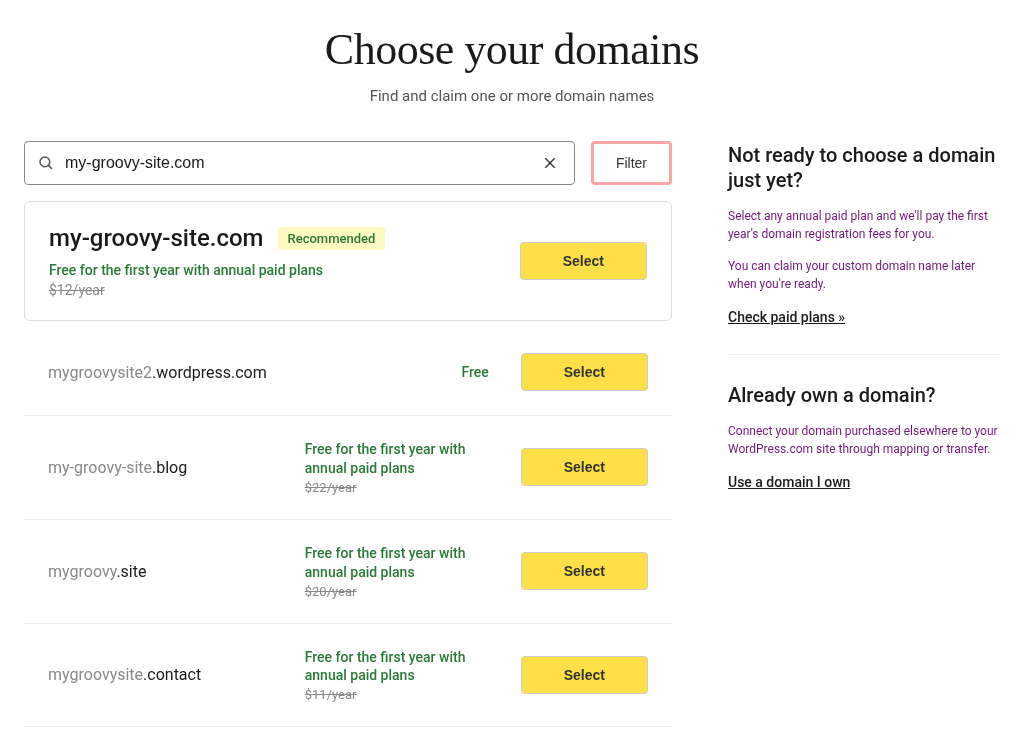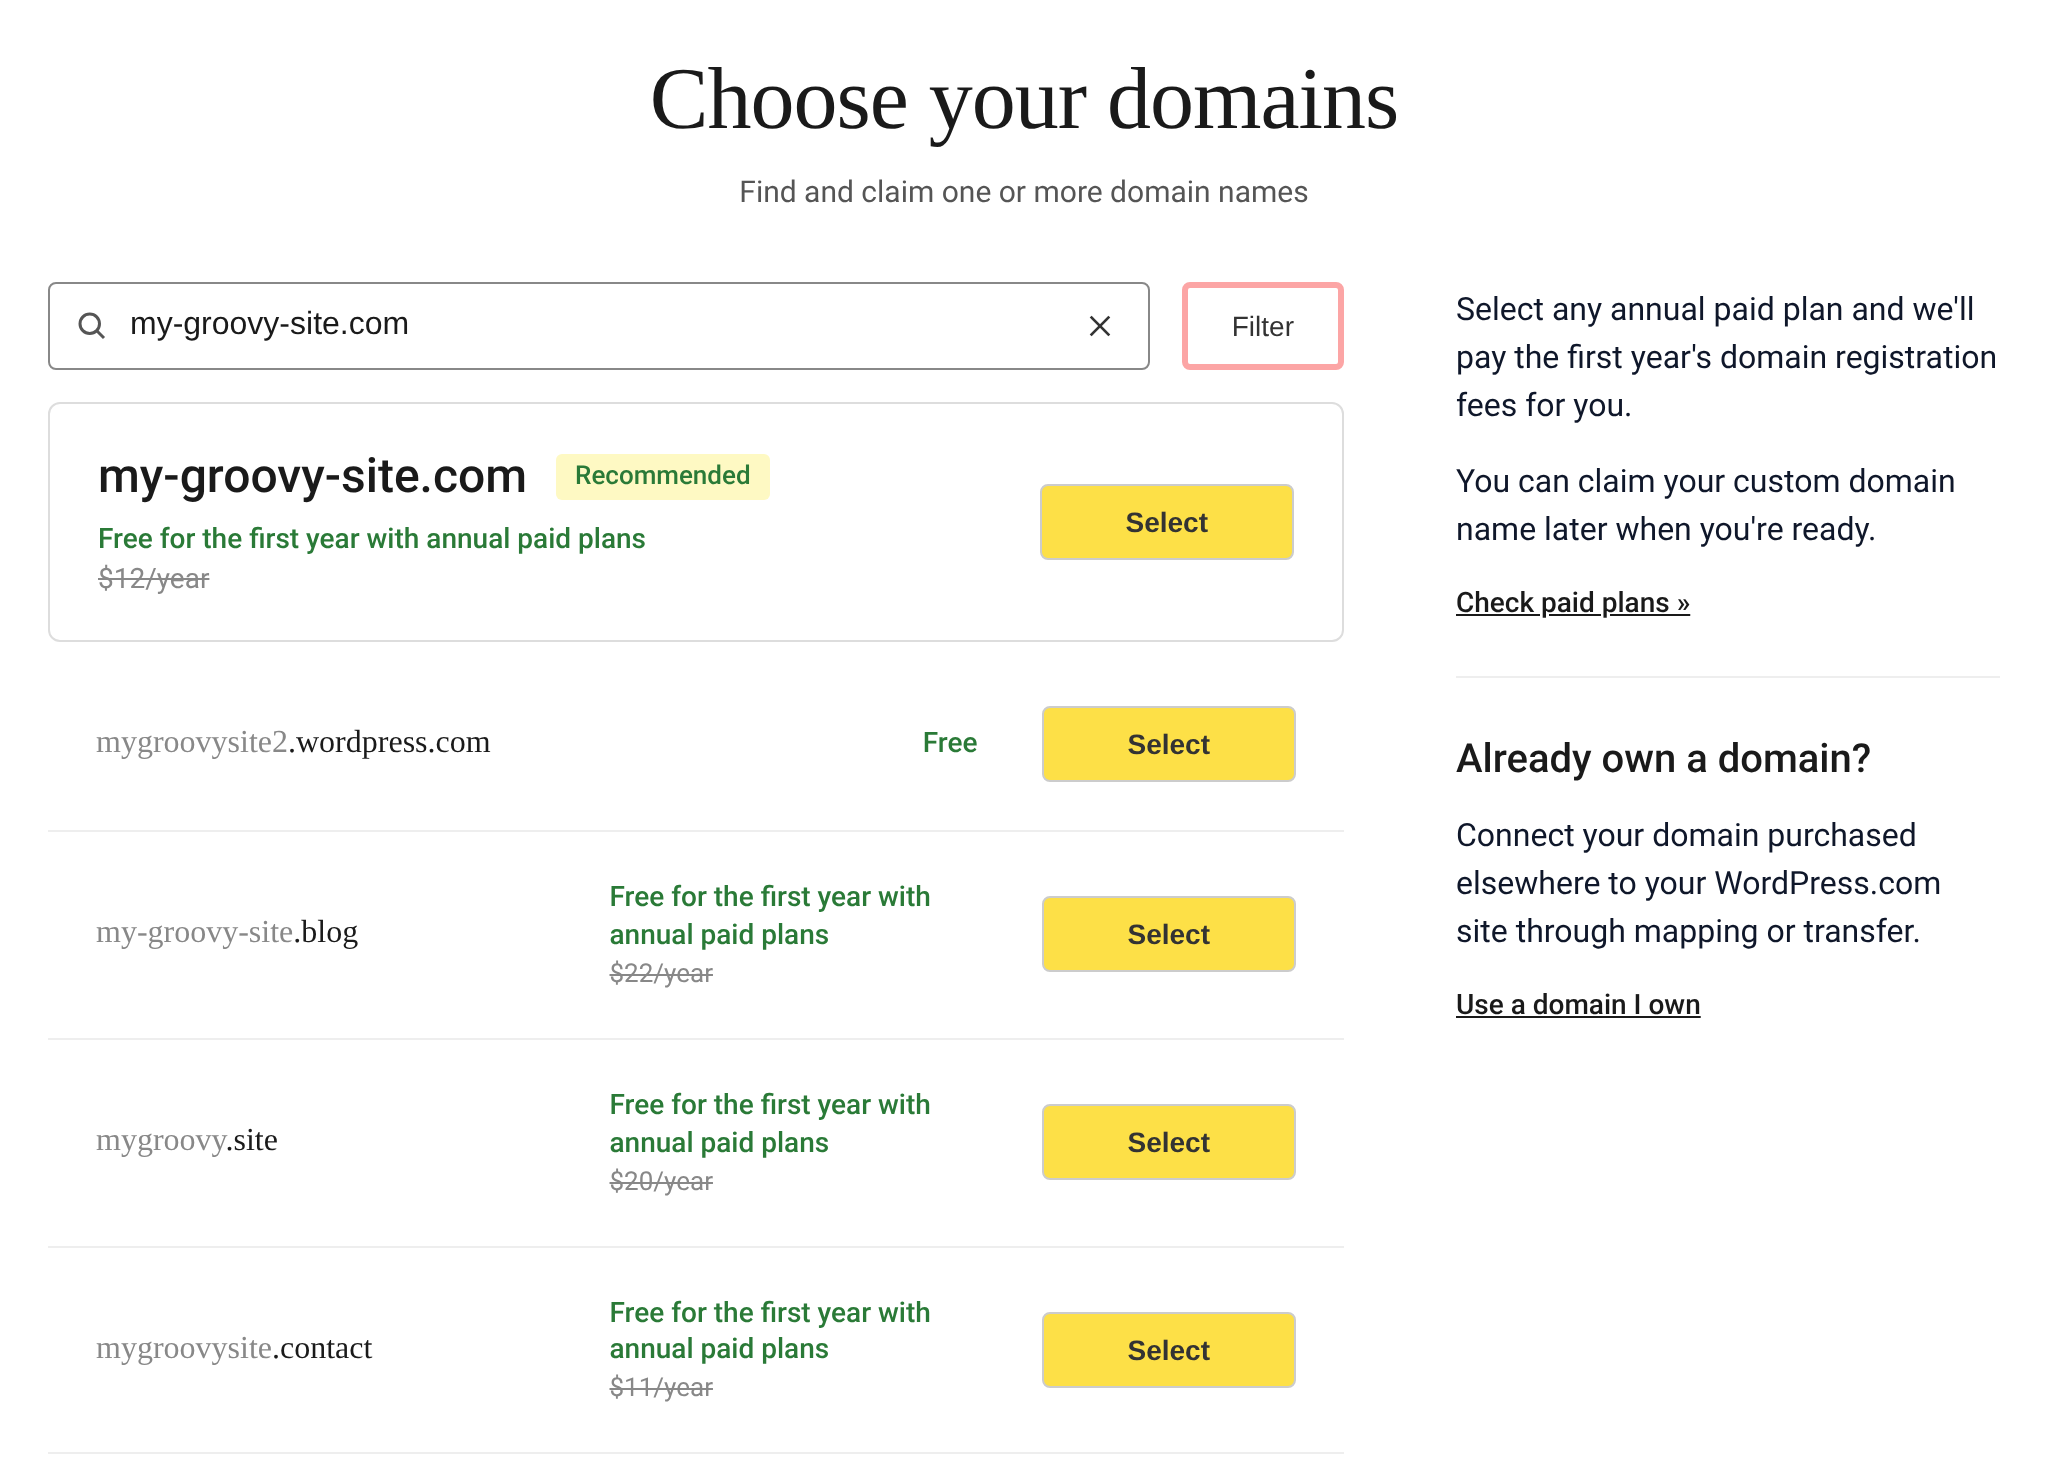--- a/index.html
+++ b/index.html
@@ -23,33 +23,33 @@
 .rec-left { flex: 1; }
 .rec-title-row { display: flex; align-items: center; gap: 14px; margin-bottom: 10px; }
 .rec-domain { font-size: 24px; font-weight: 500; color: #1a1a1a; }
 .rec-badge { background: #fef9c3; color: #2a7a37; font-size: 13px; padding: 4px 10px; border-radius: 3px; font-weight: 500; }
 .rec-free-line { font-size: 14px; color: #2a7a37; font-weight: 500; margin-bottom: 4px; }
 .rec-strike { font-size: 14px; color: #888; text-decoration: line-through; }
 .select-btn { border: 1px solid #ccc; background: #fde047; border-radius: 4px; padding: 10px 42px; font-size: 14px; color: #333; cursor: pointer; font-weight: 700; }
 
 .domain-row { display: flex; align-items: center; padding: 24px 24px; border-bottom: 1px solid #eee; gap: 20px; }
 .domain-row:first-of-type { }
-.dr-name { flex: 1; font-size: 16px; color: #888; font-family: Liberation Serif, serif; }
+.dr-name { flex: 1; font-size: 16px; color: #888; }
 .dr-name .tld { color: #1a1a1a; }
 .dr-price-col { margin-right: 6px; max-width: 190px; }
 .dr-free-text { font-size: 14px; color: #2a7a37; font-weight: 500; line-height: 1.35; }
 .dr-strike { font-size: 13px; color: #888; text-decoration: line-through; margin-top: 2px; }
 .dr-simple-free { font-size: 14px; color: #2a7a37; font-weight: 500; margin-right: 6px; }
 
 .show-more-wrap { display: flex; justify-content: center; padding-top: 14px; }
 
 .side-section { margin-bottom: 28px; padding-bottom: 28px; border-bottom: 1px solid #eee; }
 .side-section:last-child { border-bottom: none; }
 .side-heading { font-size: 20px; font-weight: 500; color: #1a1a1a; margin-bottom: 14px; line-height: 1.25; }
-.side-text { font-size: 16px; color: #0f172a; line-height: 1.5; margin-bottom: 14px; }
+.side-text { font-size: 12px; color: #701a75; line-height: 1.5; margin-bottom: 14px; }
 .side-link { font-size: 14px; color: #1a1a1a; text-decoration: underline; font-weight: 500; cursor: pointer; }
 
 svg { display: block; }
 </style>
 </head>
 <body>
 
 <div class="container">
   <div class="header">
     <h1 class="page-title">Choose your domains</h1>
@@ -127,20 +127,21 @@
         </div>
 
       <div class="show-more-wrap">
         
       </div>
 
     </div>
 
     <div class="side-col">
       <div class="side-section">
+        <h2 class="side-heading">Not ready to choose a domain just yet?</h2>
         <p class="side-text">Select any annual paid plan and we'll pay the first year's domain registration fees for you.</p>
         <p class="side-text">You can claim your custom domain name later when you're ready.</p>
         <a class="side-link">Check paid plans »</a>
       </div>
       <div class="side-section">
         <h2 class="side-heading">Already own a domain?</h2>
         <p class="side-text">Connect your domain purchased elsewhere to your WordPress.com site through mapping or transfer.</p>
         <a class="side-link">Use a domain I own</a>
       </div>
     </div>

